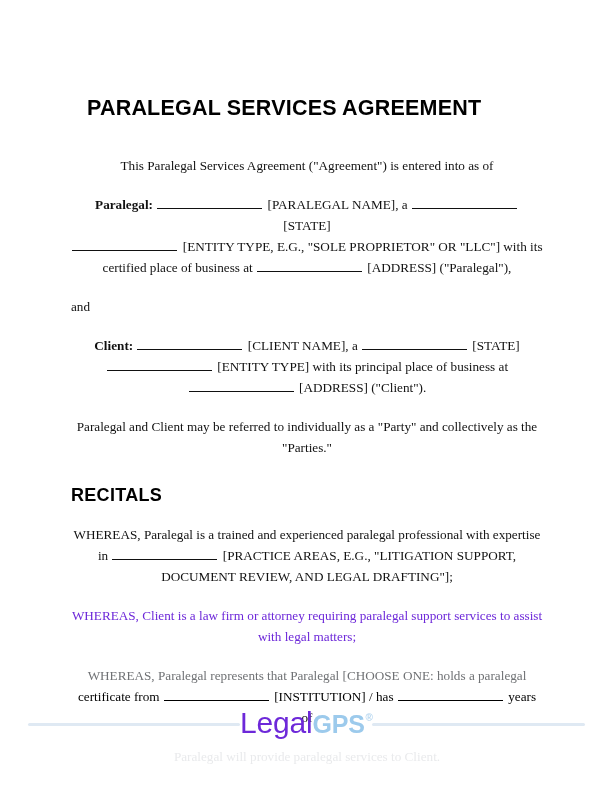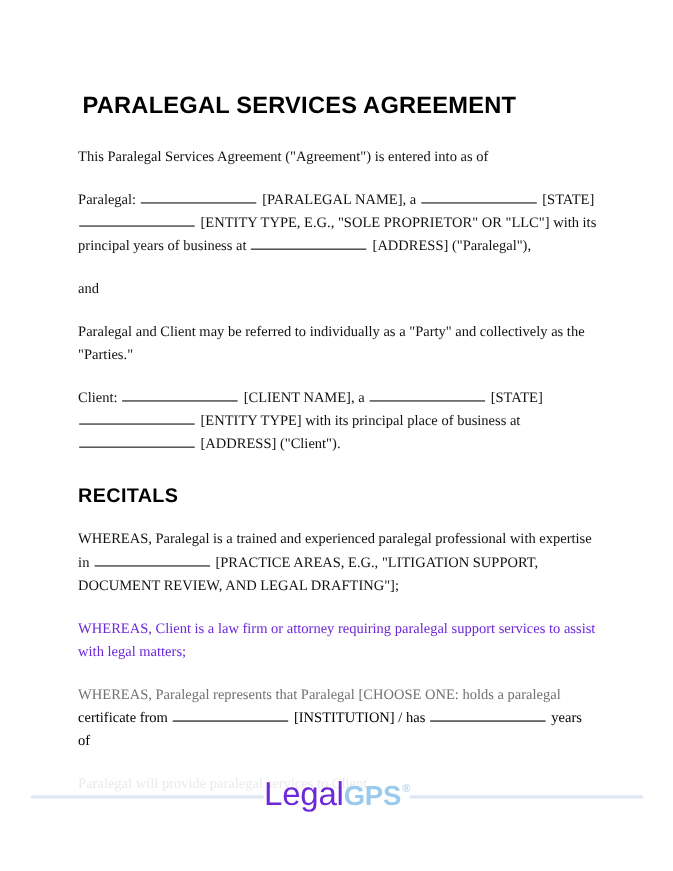--- a/index.html
+++ b/index.html
@@ -28,38 +28,38 @@
     width: 472px;
   }
 
   
   .doc-title {
     font-family: "Liberation Sans", sans-serif;
     font-weight: bold;
     font-size: 21.5px;
     letter-spacing: 0.2px;
     color: #000000;
-    margin: 4px;
+    margin: 16px;
     padding-top: 81px;
     line-height: 1.1;
   }
 
   
   .para {
     font-family: "Liberation Serif", serif;
     font-size: 13.2px;
     line-height: 21px;
     color: #111111;
     margin: 0;
     padding-top: 18px;
     text-align: left;
   }
 
   .party-label {
-    font-weight: normal;
+    font-weight: bold;
   }
 
   
   .blank {
     display: inline-block;
     border-bottom: 1.4px solid currentColor;
     vertical-align: baseline;
     height: 11px;
     margin: 0 2px 0 1px;
   }
@@ -78,21 +78,21 @@
 
   
   .fade-0 { color: #111111; }
   .fade-1 { color: #6d28d9; }
   .fade-2 { color: #6f7174; }
   .fade-3 { color: #000000; }
   .fade-4 { color: #babdc1; }
   .fade-5 { color: #d8dade; }
   .fade-6 { color: #e9eaec; }
 
-  .line { display: block; }
+  .line { display: block; text-align: center; }
 
   
   .footer {
     position: absolute;
     left: 0;
     top: 700px;
     width: 612px;
     height: 60px;
   }
   .footer-rule {
@@ -145,34 +145,34 @@
 
     <h1 class="doc-title">PARALEGAL SERVICES AGREEMENT</h1>
 
     <p class="para">
       <span class="line">This Paralegal Services Agreement ("Agreement") is entered into as of</span>
     </p>
 
     <p class="para">
       <span class="line"><span class="party-label">Paralegal:</span> <span class="blank w105"></span> <span>[PARALEGAL NAME], a</span> <span class="blank w105"></span> <span>[STATE]</span></span>
       <span class="line"><span class="blank w105"></span> <span>[ENTITY TYPE, E.G., "SOLE PROPRIETOR" OR "LLC"] with its</span></span>
-      <span class="line"><span>principal years of business at</span> <span class="blank w105"></span> <span>[ADDRESS] ("Paralegal"),</span></span>
+      <span class="line"><span>certified place of business at</span> <span class="blank w105"></span> <span>[ADDRESS] ("Paralegal"),</span></span>
     </p>
 
     <p class="para">and</p>
-
-    <p class="para">
-      <span class="line">Paralegal and Client may be referred to individually as a "Party" and collectively as the</span>
-      <span class="line">"Parties."</span>
-    </p>
 
     <p class="para">
       <span class="line"><span class="party-label">Client:</span> <span class="blank w105"></span> <span>[CLIENT NAME], a</span> <span class="blank w105"></span> <span>[STATE]</span></span>
       <span class="line"><span class="blank w105"></span> <span>[ENTITY TYPE] with its principal place of business at</span></span>
       <span class="line"><span class="blank w105"></span> <span>[ADDRESS] ("Client").</span></span>
+    </p>
+
+    <p class="para">
+      <span class="line">Paralegal and Client may be referred to individually as a "Party" and collectively as the</span>
+      <span class="line">"Parties."</span>
     </p>
 
     <h2 class="section-heading">RECITALS</h2>
 
     <p class="para fade-0">
       <span class="line">WHEREAS, Paralegal is a trained and experienced paralegal professional with expertise</span>
       <span class="line"><span>in</span> <span class="blank w105"></span> <span>[PRACTICE AREAS, E.G., "LITIGATION SUPPORT,</span></span>
       <span class="line">DOCUMENT REVIEW, AND LEGAL DRAFTING"];</span>
     </p>
 

